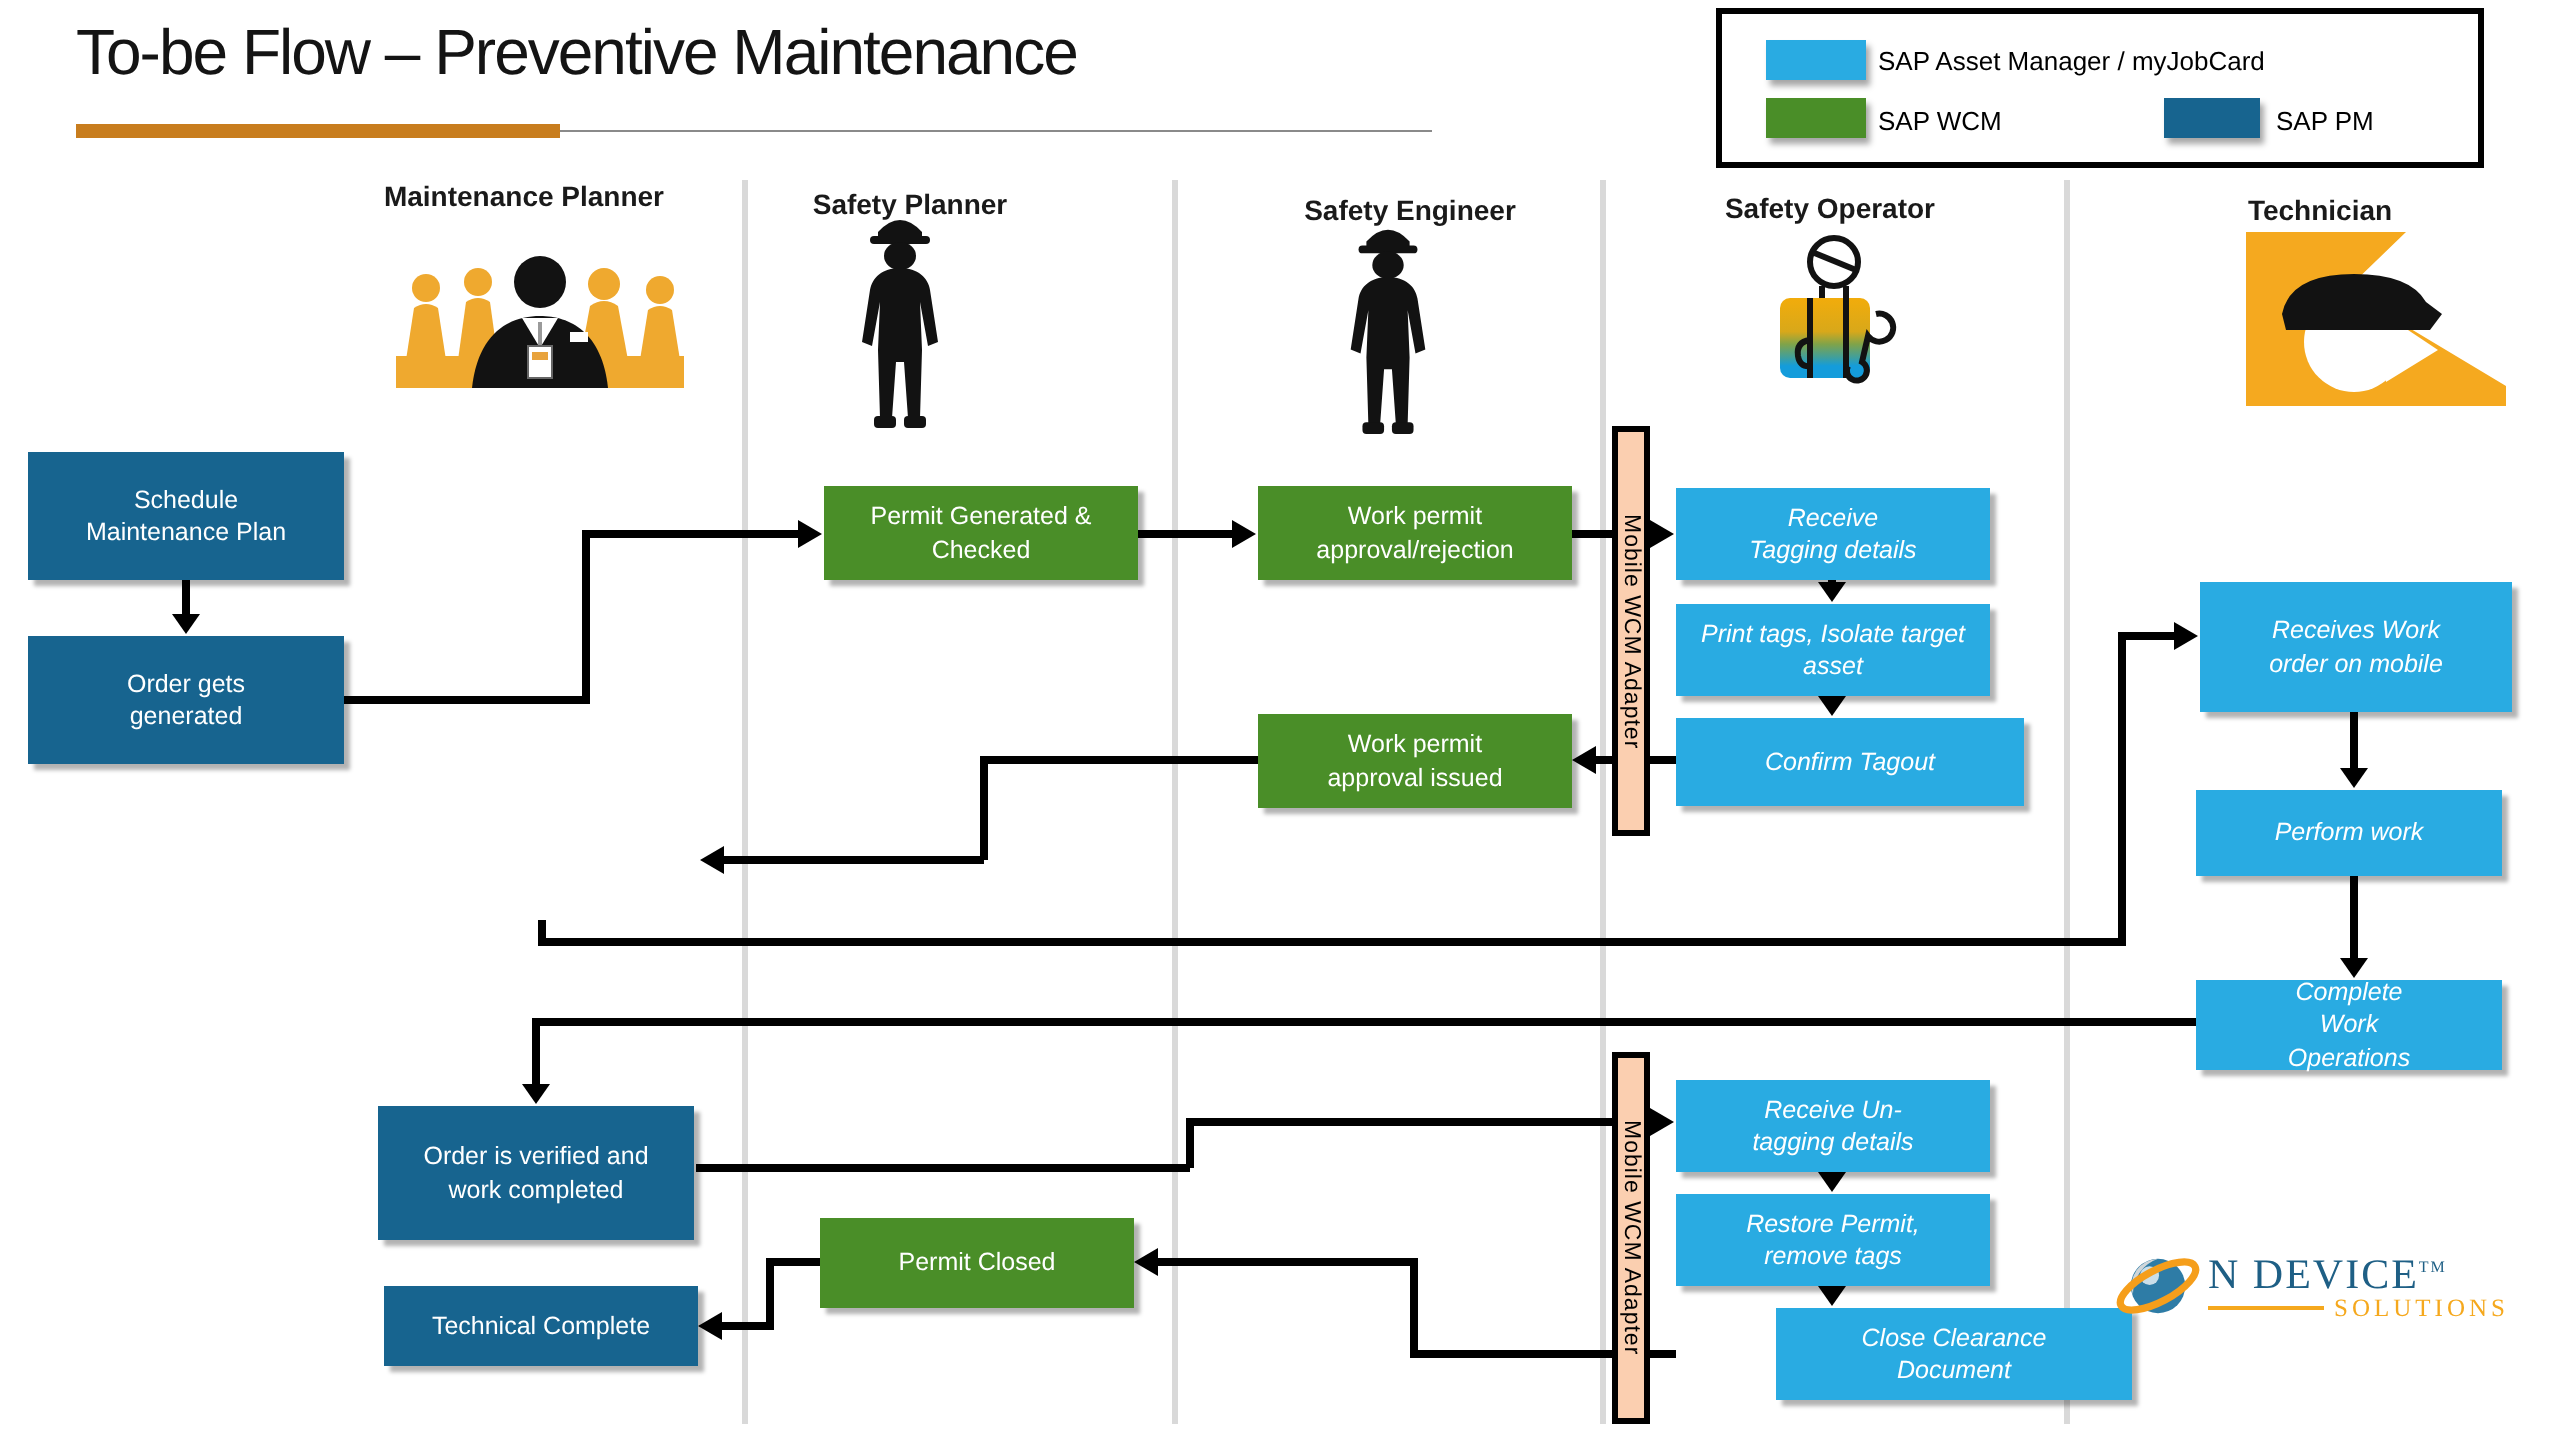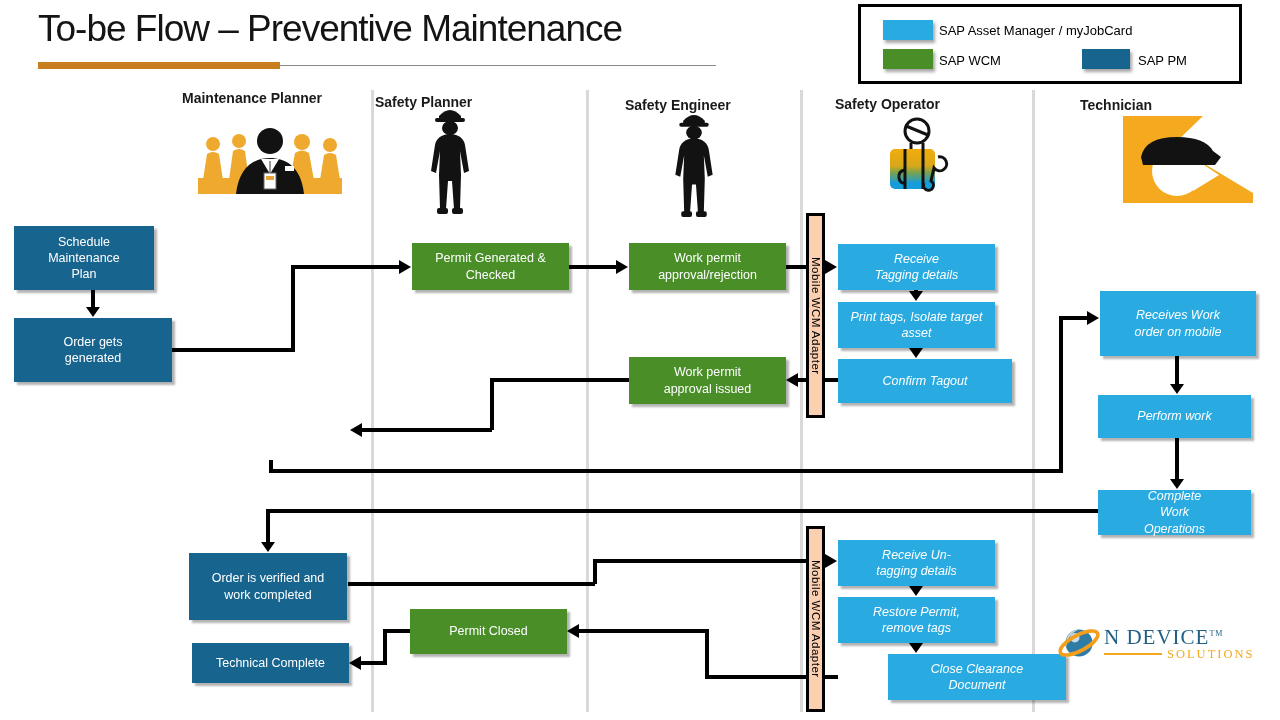--- a/index.html
+++ b/index.html
@@ -1,29 +1,29 @@
 <!DOCTYPE html>
 <html><head>
 <meta charset="utf-8">
 <style>
   html,body{margin:0;padding:0;background:#fff;}
   #stage{position:relative;width:1280px;height:720px;background:#fff;overflow:hidden;
          font-family:"Liberation Sans",sans-serif;}
   
-  .title{position:absolute;left:38px;top:8px;font-size:37px;letter-spacing:-1px;color:#141414;}
+  .title{position:absolute;left:38px;top:8px;font-size:32px;letter-spacing:-1px;color:#141414;}
   .title-bar{position:absolute;left:38px;top:62px;width:242px;height:7px;background:#C87D1E;}
   .title-rule{position:absolute;left:280px;top:65px;width:436px;height:1px;background:#8a8a8a;}
   
   .legend{position:absolute;left:858px;top:4px;width:378px;height:74px;background:#fff;
           border:3px solid #000;}
   .swatch{position:absolute;width:50px;height:20px;box-shadow:2px 3px 3px rgba(0,0,0,.35);}
   .legend-label{position:absolute;font-size:13px;color:#000;white-space:nowrap;}
   
   .divider{position:absolute;top:90px;width:3px;height:622px;background:#D9D9D9;}
-  .lane-header{position:absolute;width:160px;font-size:14px;font-weight:bold;
+  .lane-header{position:absolute;width:160px;text-align:center;font-size:14px;font-weight:bold;
                color:#1a1a1a;line-height:1.45;}
   .lane-icon{position:absolute;}
   
   .node{position:absolute;display:flex;align-items:center;justify-content:center;text-align:center;
         color:#fff;font-size:12.5px;line-height:1.3;box-shadow:3px 3px 2px rgba(0,0,0,.3);
         z-index:3;box-sizing:border-box;}
   .pm{background:#17648F;}
   .wcm{background:#4A8E28;}
   .am{background:#29ABE2;font-style:italic;}
   .pad18{padding:0 34px;} .pad22{padding:0 22px;} .pad36{padding:0 36px;}
@@ -138,21 +138,21 @@
   </div>
   <div class="lane-icon" style="left:1103px;top:113px;">
     <svg width="150" height="90" viewBox="0 0 150 90">
       <path d="M20,3 H100 L70,32 L150,80 V90 H20 Z" fill="#F5A91F"></path>
       <circle cx="74" cy="58" r="25" fill="#fff"></circle>
       <path d="M86,42 L116,62 L90,78 Z" fill="#fff"></path>
       <path d="M38,44 Q42,24 74,24 Q102,24 110,38 L118,44 L112,52 L40,52 Z" fill="#121212"></path>
     </svg>
   </div>
 
-  <div class="node pm pad22" style="left:14px;top:226px;width:140px;height:64px;">
+  <div class="node pm pad22" style="left:14px;top:226px;width:158px;height:64px;">
       <span>Schedule Maintenance Plan</span>
     </div>
   <div class="node pm pad36" style="left:14px;top:318px;width:158px;height:64px;">
       <span>Order gets generated</span>
     </div>
   <div class="node pm pad10" style="left:189px;top:553px;width:158px;height:67px;">
       <span>Order is verified and work completed</span>
     </div>
   <div class="node pm pad10" style="left:192px;top:643px;width:157px;height:40px;">
       <span>Technical Complete</span>

